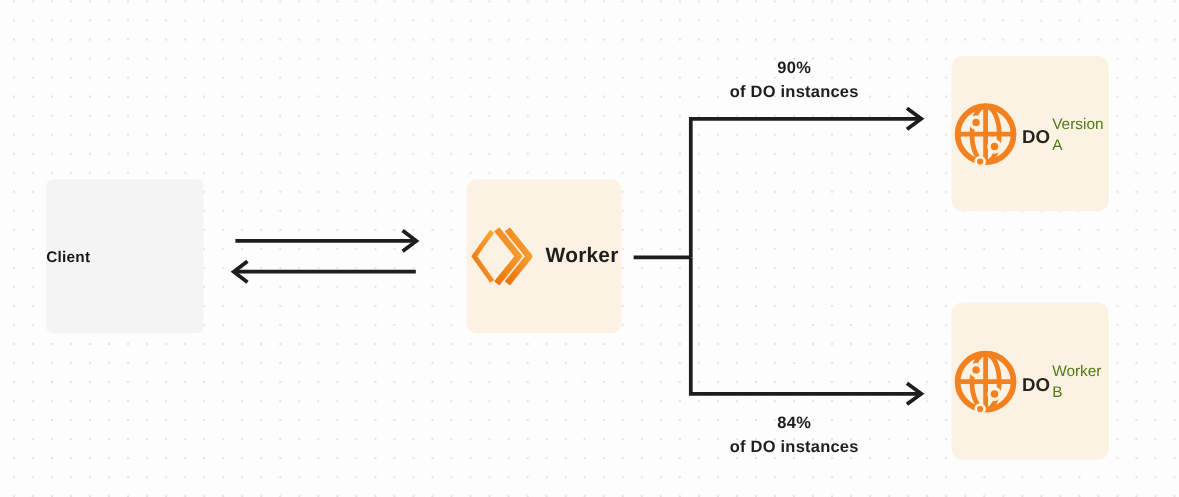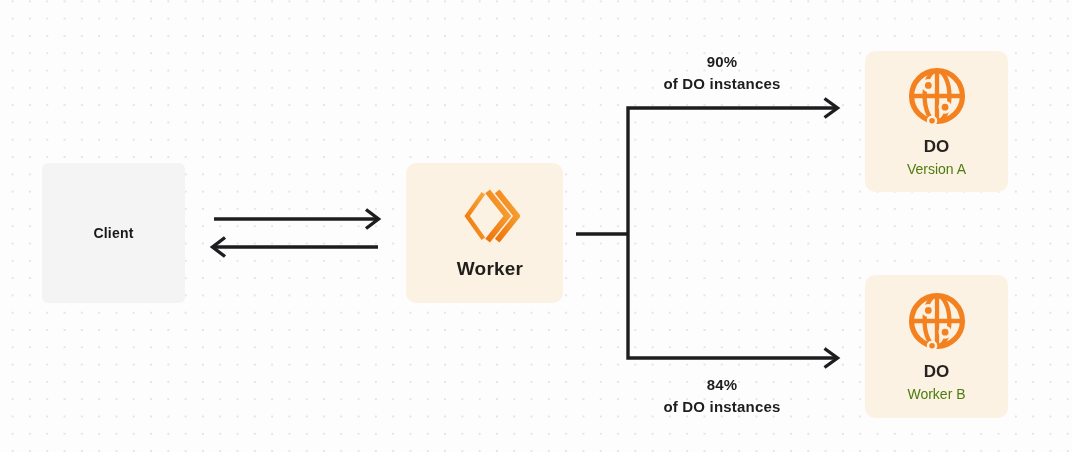--- a/index.html
+++ b/index.html
@@ -4,28 +4,28 @@
 <style>
   html,body{margin:0;padding:0;background:#fff;}
   .canvas{
     position:relative;width:1072px;height:452px;overflow:hidden;
     background-color:#fdfdfd;
     background-image:radial-gradient(circle,#e4e4e4 1.1px,transparent 1.4px);
     background-size:17.3px 17.3px;background-position:4px 10px;
     font-family:Liberation Sans, sans-serif;
   }
   .connectors{position:absolute;left:0;top:0;width:1072px;height:452px;}
-  .node{position:absolute;display:flex;flex-direction:column;align-items:center;justify-content:center;box-sizing:border-box;}
+  .node{position:absolute;display:flex;align-items:center;box-sizing:border-box;}
   .client-node{
     left:42px;top:163px;width:143px;height:140px;
     background:#f4f4f5;border-radius:6px;
   }
   .client-node .node-title{font-size:14px;font-weight:700;color:#18181b;letter-spacing:.2px;}
   .cream{background:#fcf2e3;border-radius:10px;}
-  .worker-node{left:406px;top:163px;width:157px;height:140px;gap:12px;padding-left:11px;}
+  .worker-node{left:424px;top:163px;width:141px;height:140px;gap:12px;}
   .worker-node .node-title{font-size:19px;font-weight:700;color:#1f1e1c;letter-spacing:.2px;}
   .do-node{width:143px;gap:2px;}
   .do-a{left:865px;top:51px;height:141px;}
   .do-b{left:865px;top:275px;height:143px;}
   .do-node .node-title{font-size:17px;font-weight:700;color:#27241f;margin-top:8px;line-height:1.2;}
   .do-node .node-subtitle{font-size:14px;font-weight:400;color:#4d7c0f;line-height:1.3;}
   .icon{display:block;line-height:0;}
   .edge-label{
     position:absolute;width:220px;text-align:center;
     font-size:15px;font-weight:700;color:#1d1d1f;line-height:22px;letter-spacing:.2px;

